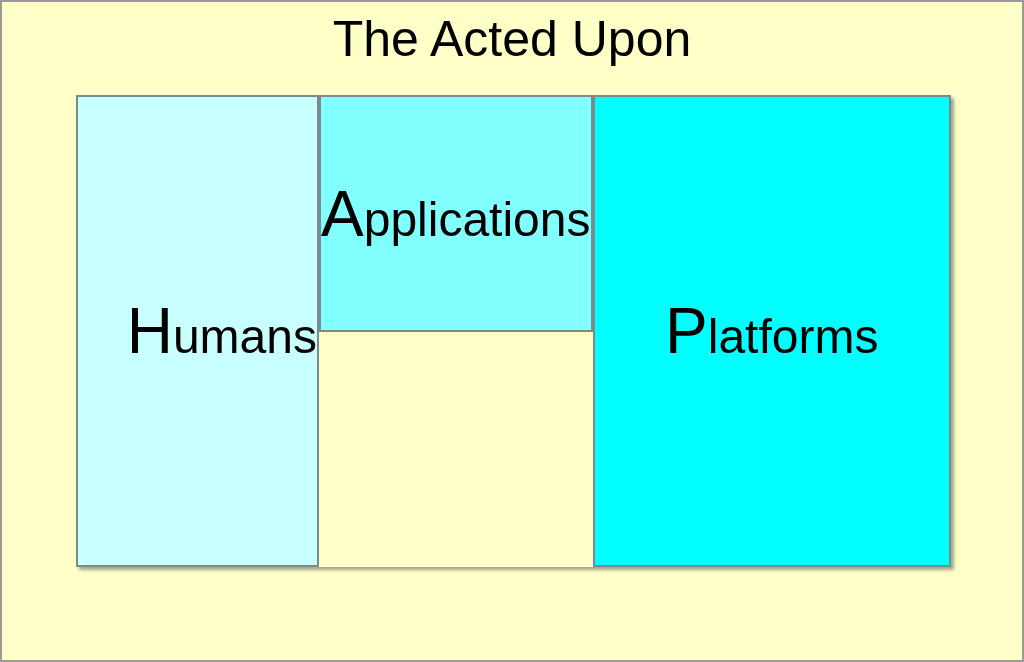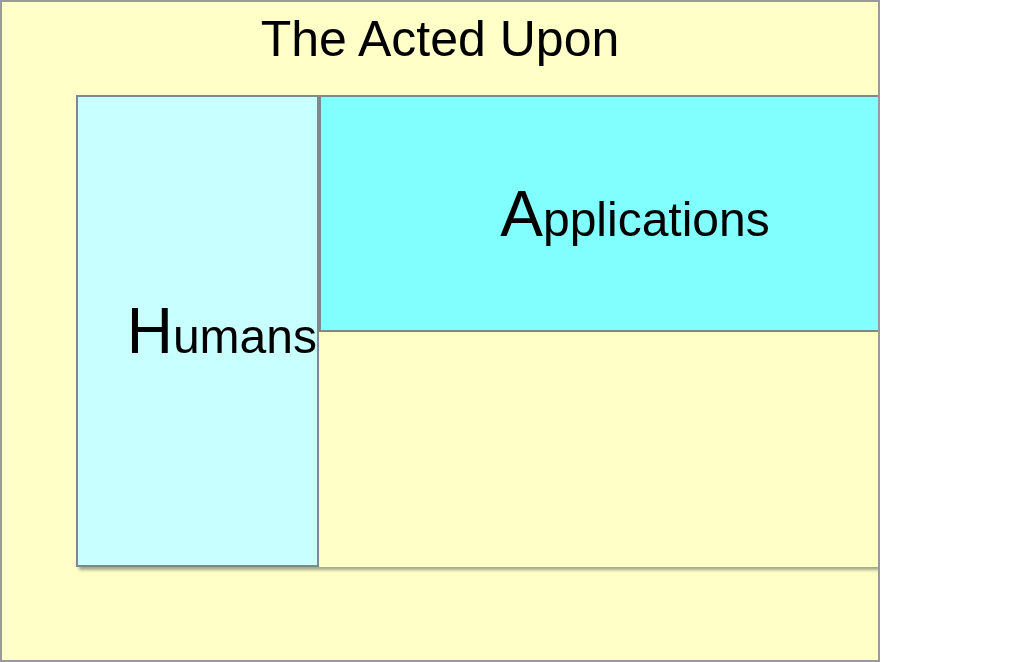--- a/index.html
+++ b/index.html
@@ -1,20 +1,20 @@
 <!DOCTYPE html>
 <html><head>
 <meta charset="utf-8">
 <style>
   html, body { margin: 0; padding: 0; }
   body { font-family: "Liberation Sans", "DejaVu Sans", sans-serif; }
 
   .page {
     position: relative;
-    width: 880px;
+    width: 1024px;
     height: 662px;
     box-sizing: border-box;
     background: #FFFFC8;
     border: 2px solid #9A9A9A;
     overflow: hidden;
     color: #000;
   }
 
   .title {
     position: absolute;
@@ -43,21 +43,21 @@
     display: flex;
     align-items: center;
     justify-content: center;
   }
 
   .humans-box { width: 243px; background: #C8FFFF; }
 
   .right-col {
     flex: 1;
     display: flex;
-    flex-direction: column;
+    flex-direction: row;
   }
 
   .applications-box { height: 237px; background: #80FFFE; }
   .platforms-box { flex: 1; background: #00FFFF; }
 
   .label {
     font-size: 48px;
     line-height: 1;
     white-space: nowrap;
     color: #000;
@@ -82,16 +82,21 @@
     </div>
 
     <div class="right-col">
 
       <div class="box applications-box" style="background-color: rgb(128, 255, 254);">
         <div class="label">
           <span class="initial">A</span><span>pplications</span>
         </div>
       </div>
 
+      <div class="box platforms-box" style="background-color: rgb(0, 255, 255);">
+        <div class="label">
+          <span class="initial">P</span><span>latforms</span>
+        </div>
+      </div>
 
     </div>
   </div>
 </div>
 
 </body></html>

